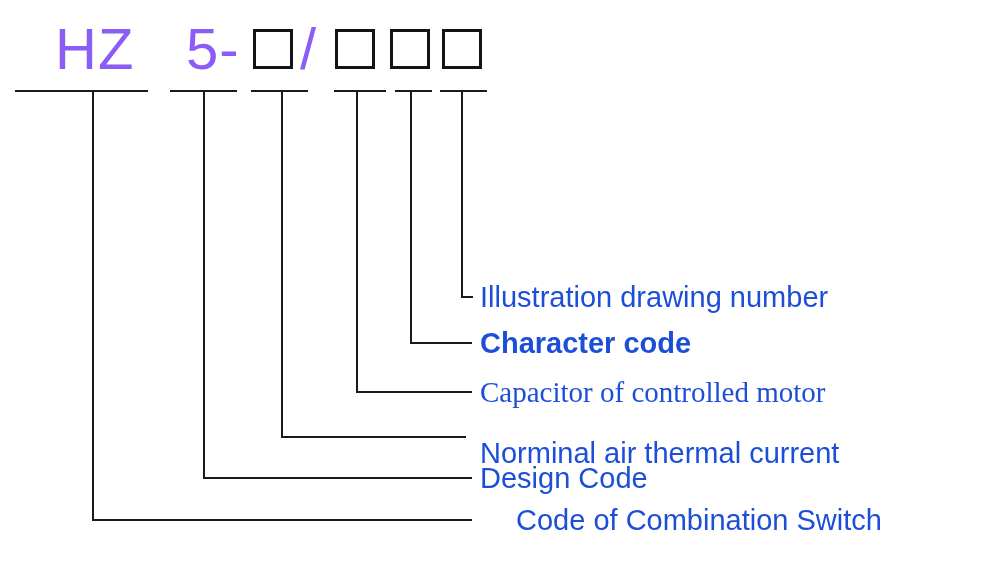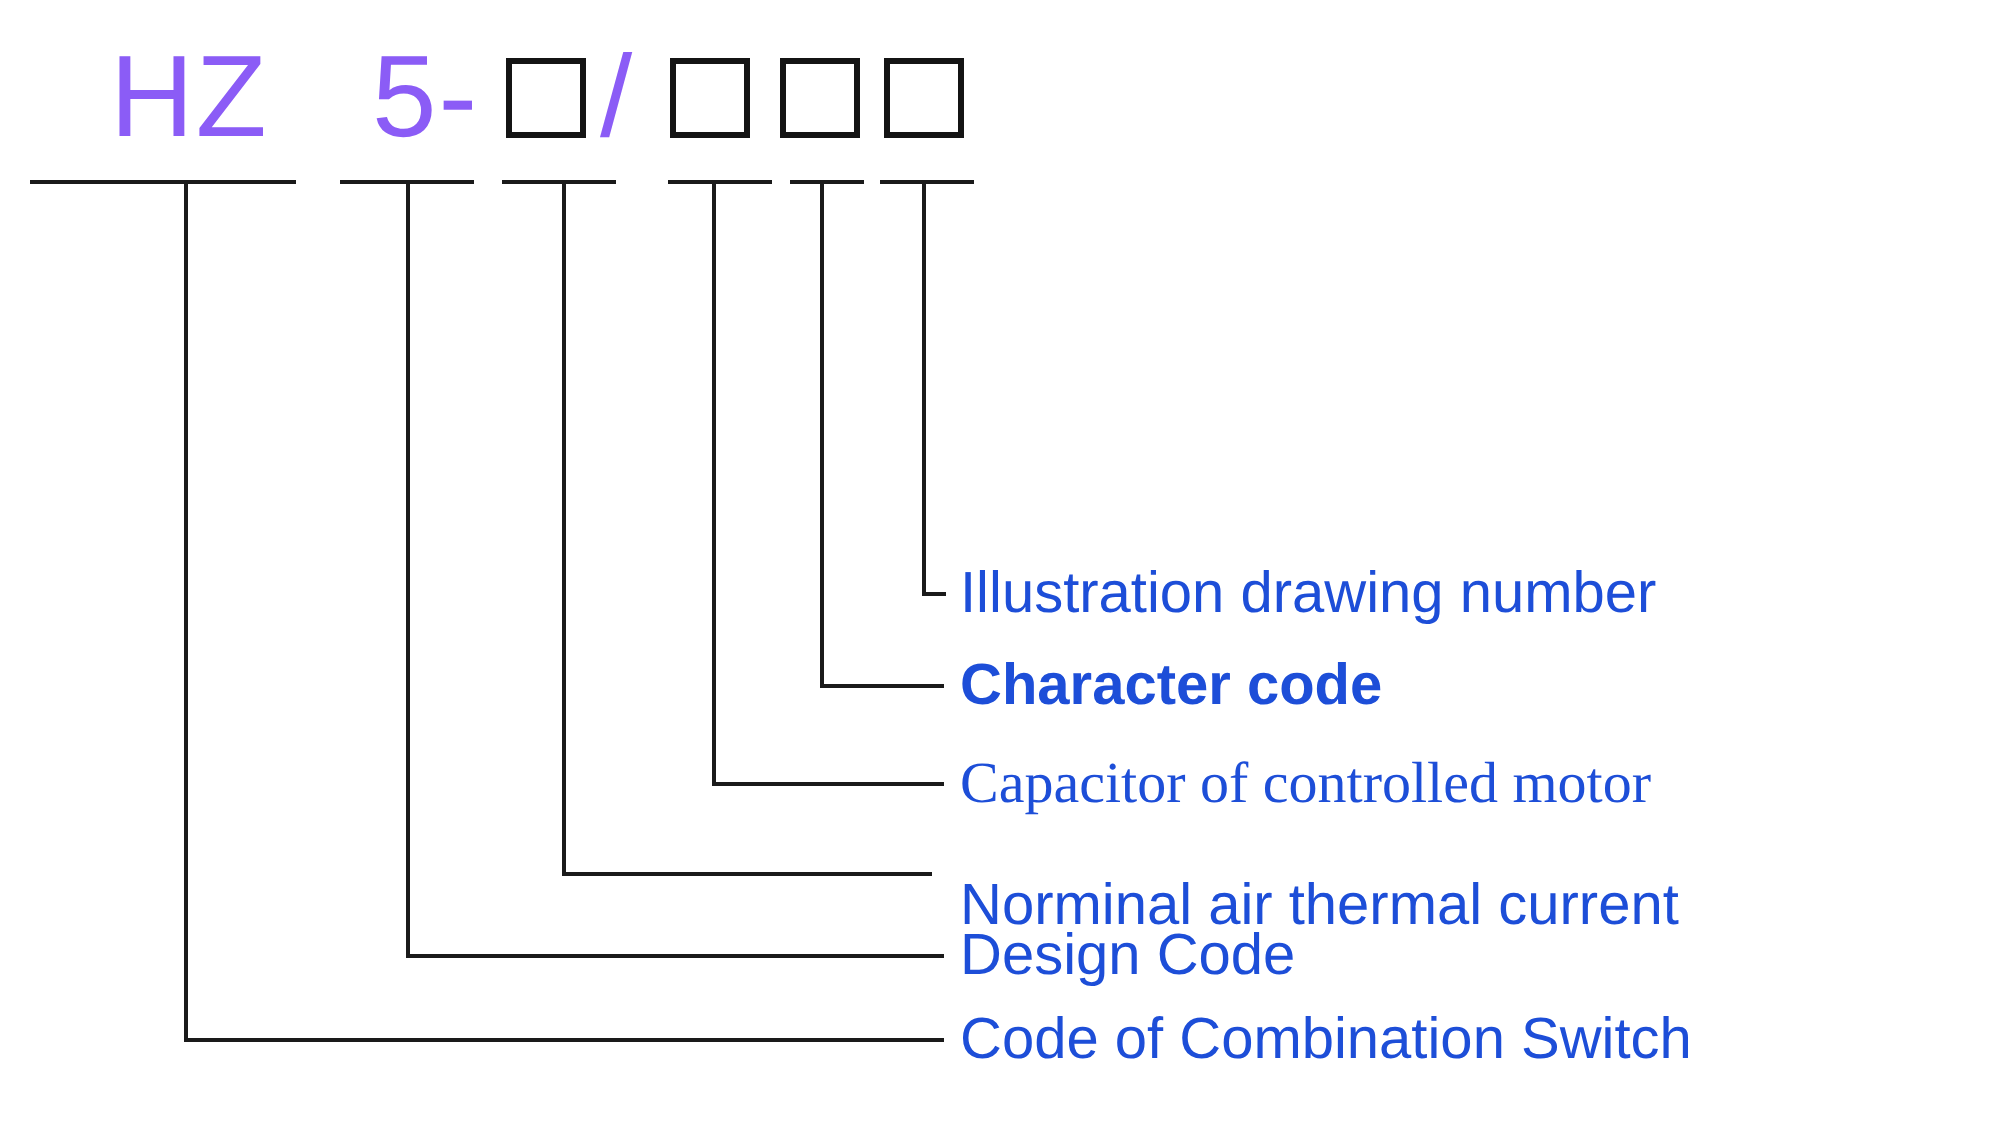--- a/index.html
+++ b/index.html
@@ -88,15 +88,15 @@
   <span class="hline" style="top:391px; left:356px; width:116px;"></span>
   <span class="hline" style="top:436px; left:281px; width:185px;"></span>
   <span class="hline" style="top:477px; left:203px; width:269px;"></span>
   <span class="hline" style="top:519px; left:92px;  width:380px;"></span>
 
   <span class="lbl" style="top:280px;">Illustration drawing number</span>
   <span class="lbl" style="top:326px;font-weight:bold;">Character code</span>
   <span class="lbl" style="top:375px;font-family:Liberation Serif, serif;">Capacitor of controlled motor</span>
   <span class="lbl" style="top:420px;margin-top:16px;">Norminal air thermal current</span>
   <span class="lbl" style="top:461px;">Design Code</span>
-  <span class="lbl" style="top:503px;">Code of Combination Switch</span>
+  <span class="lbl" style="top:503px;margin-left:36px;">Code of Combination Switch</span>
 
 </div>
 
 </body></html>

